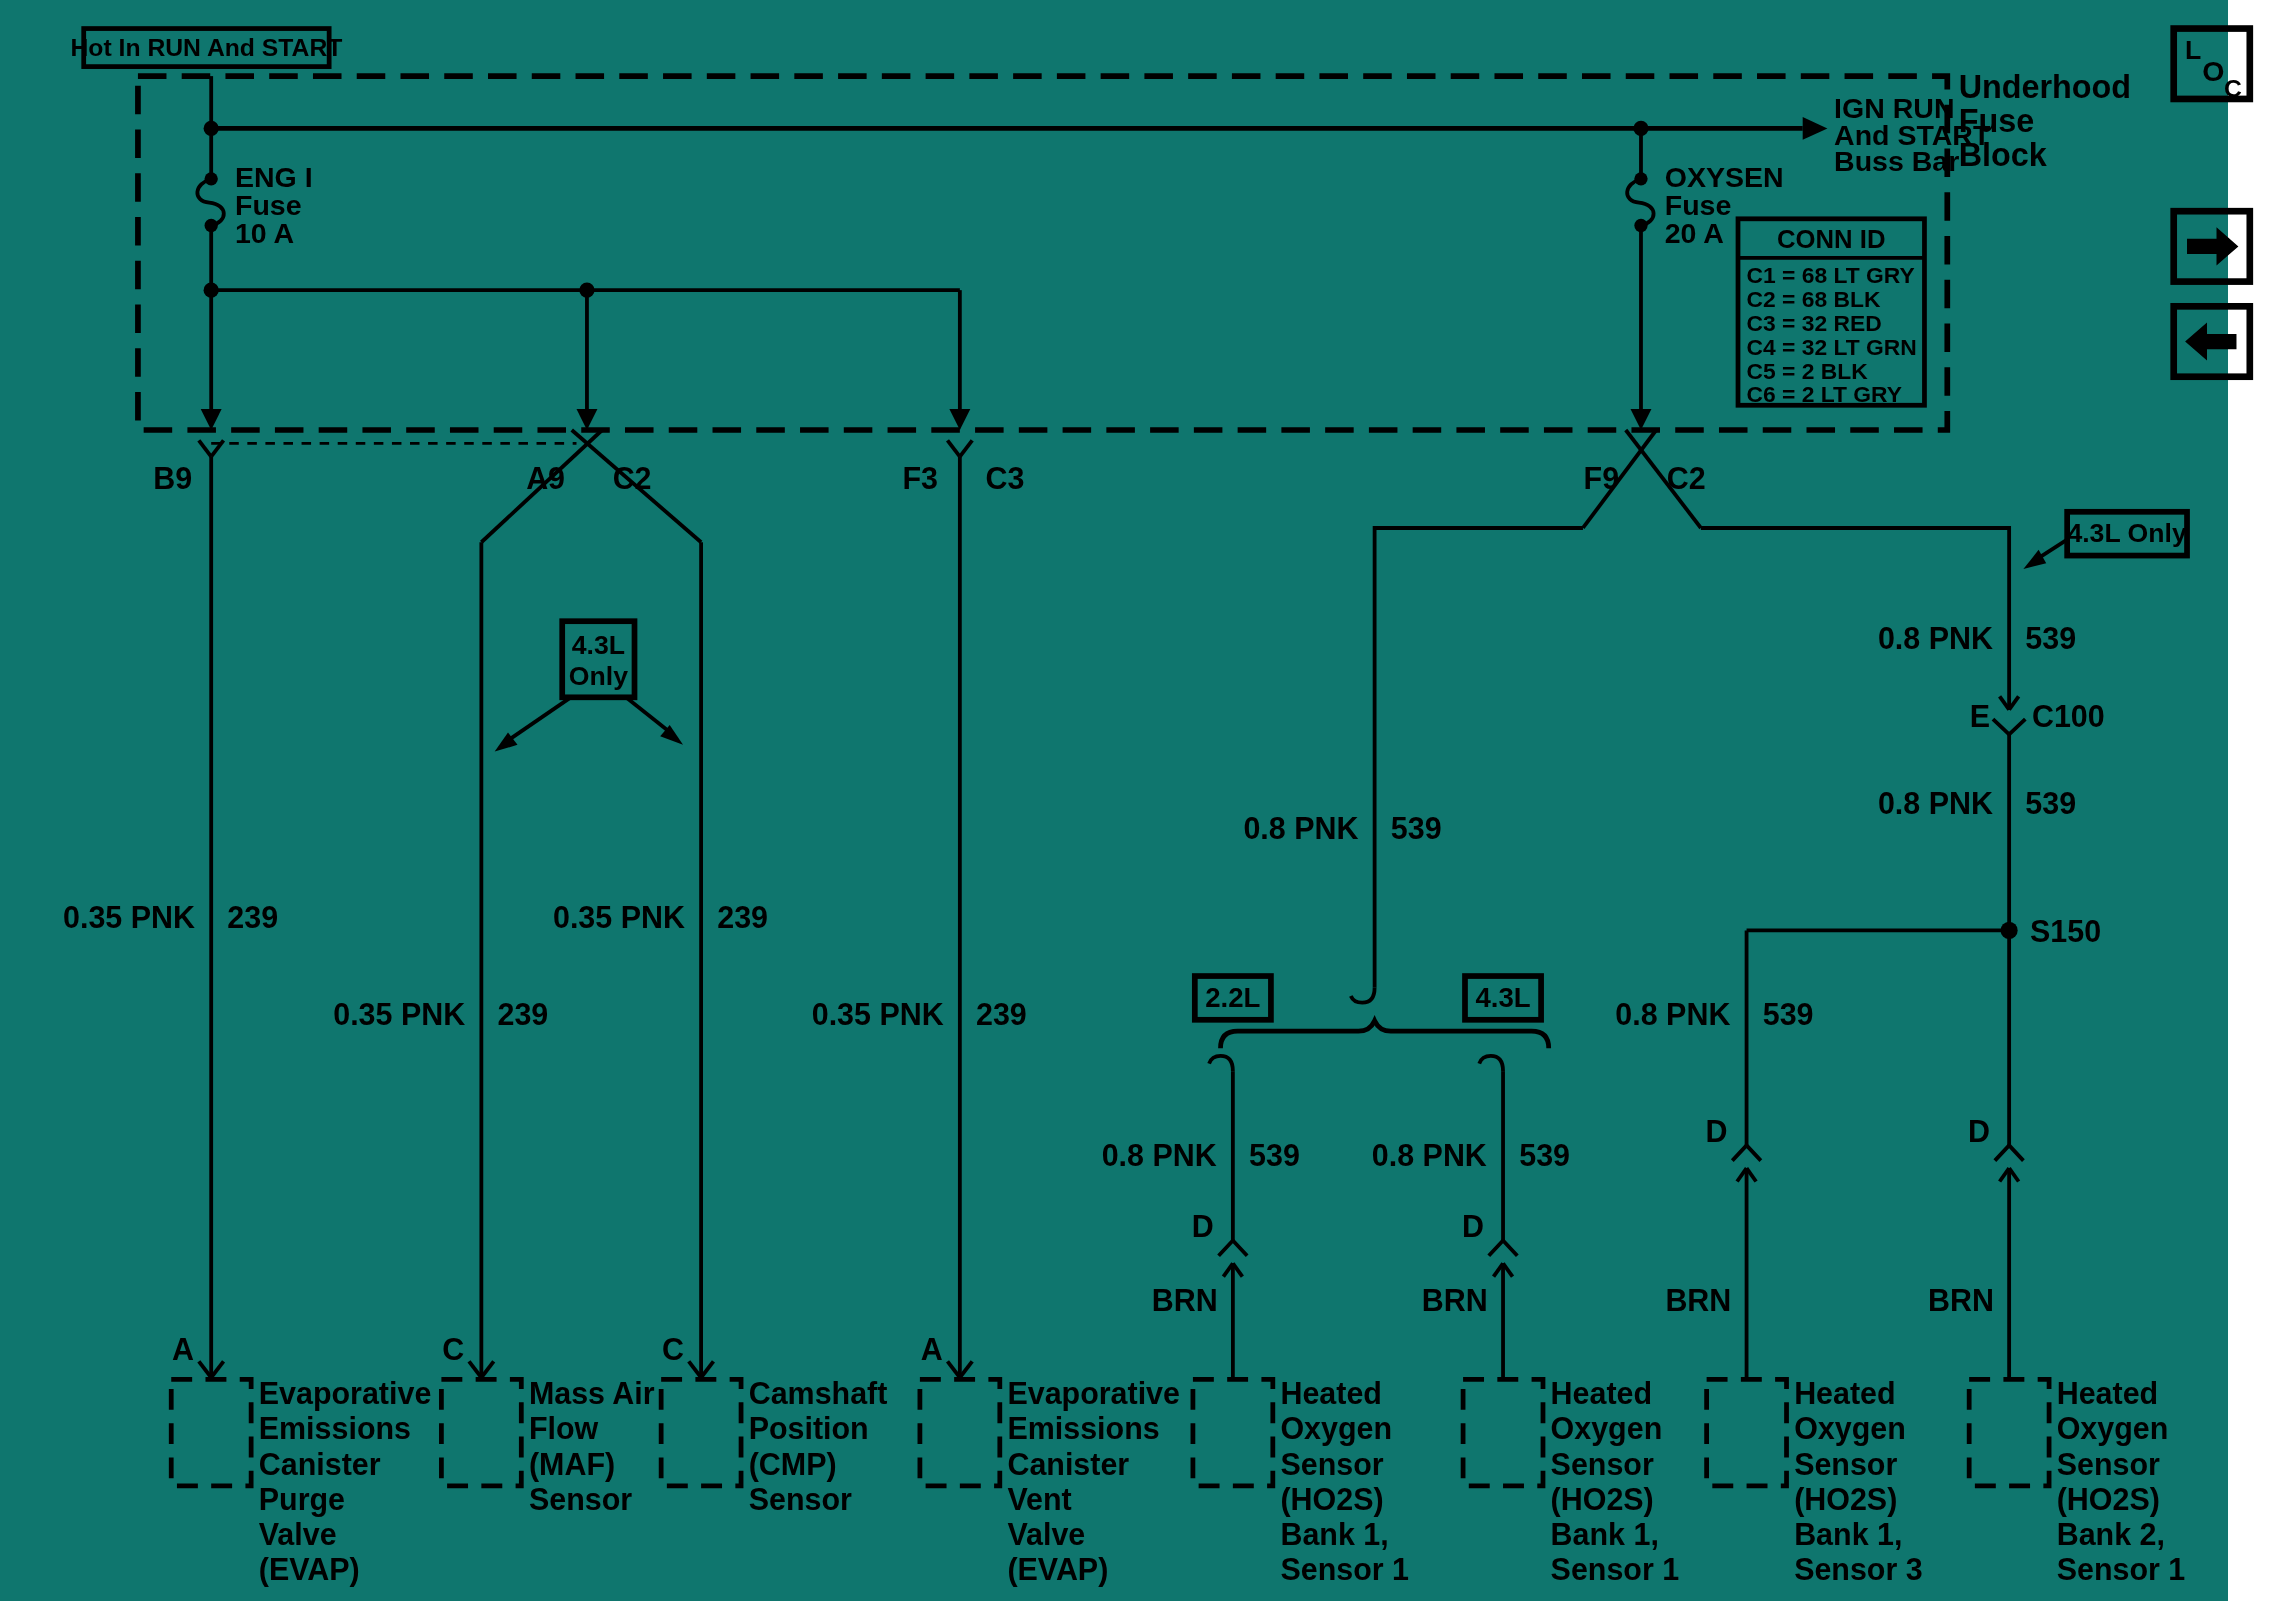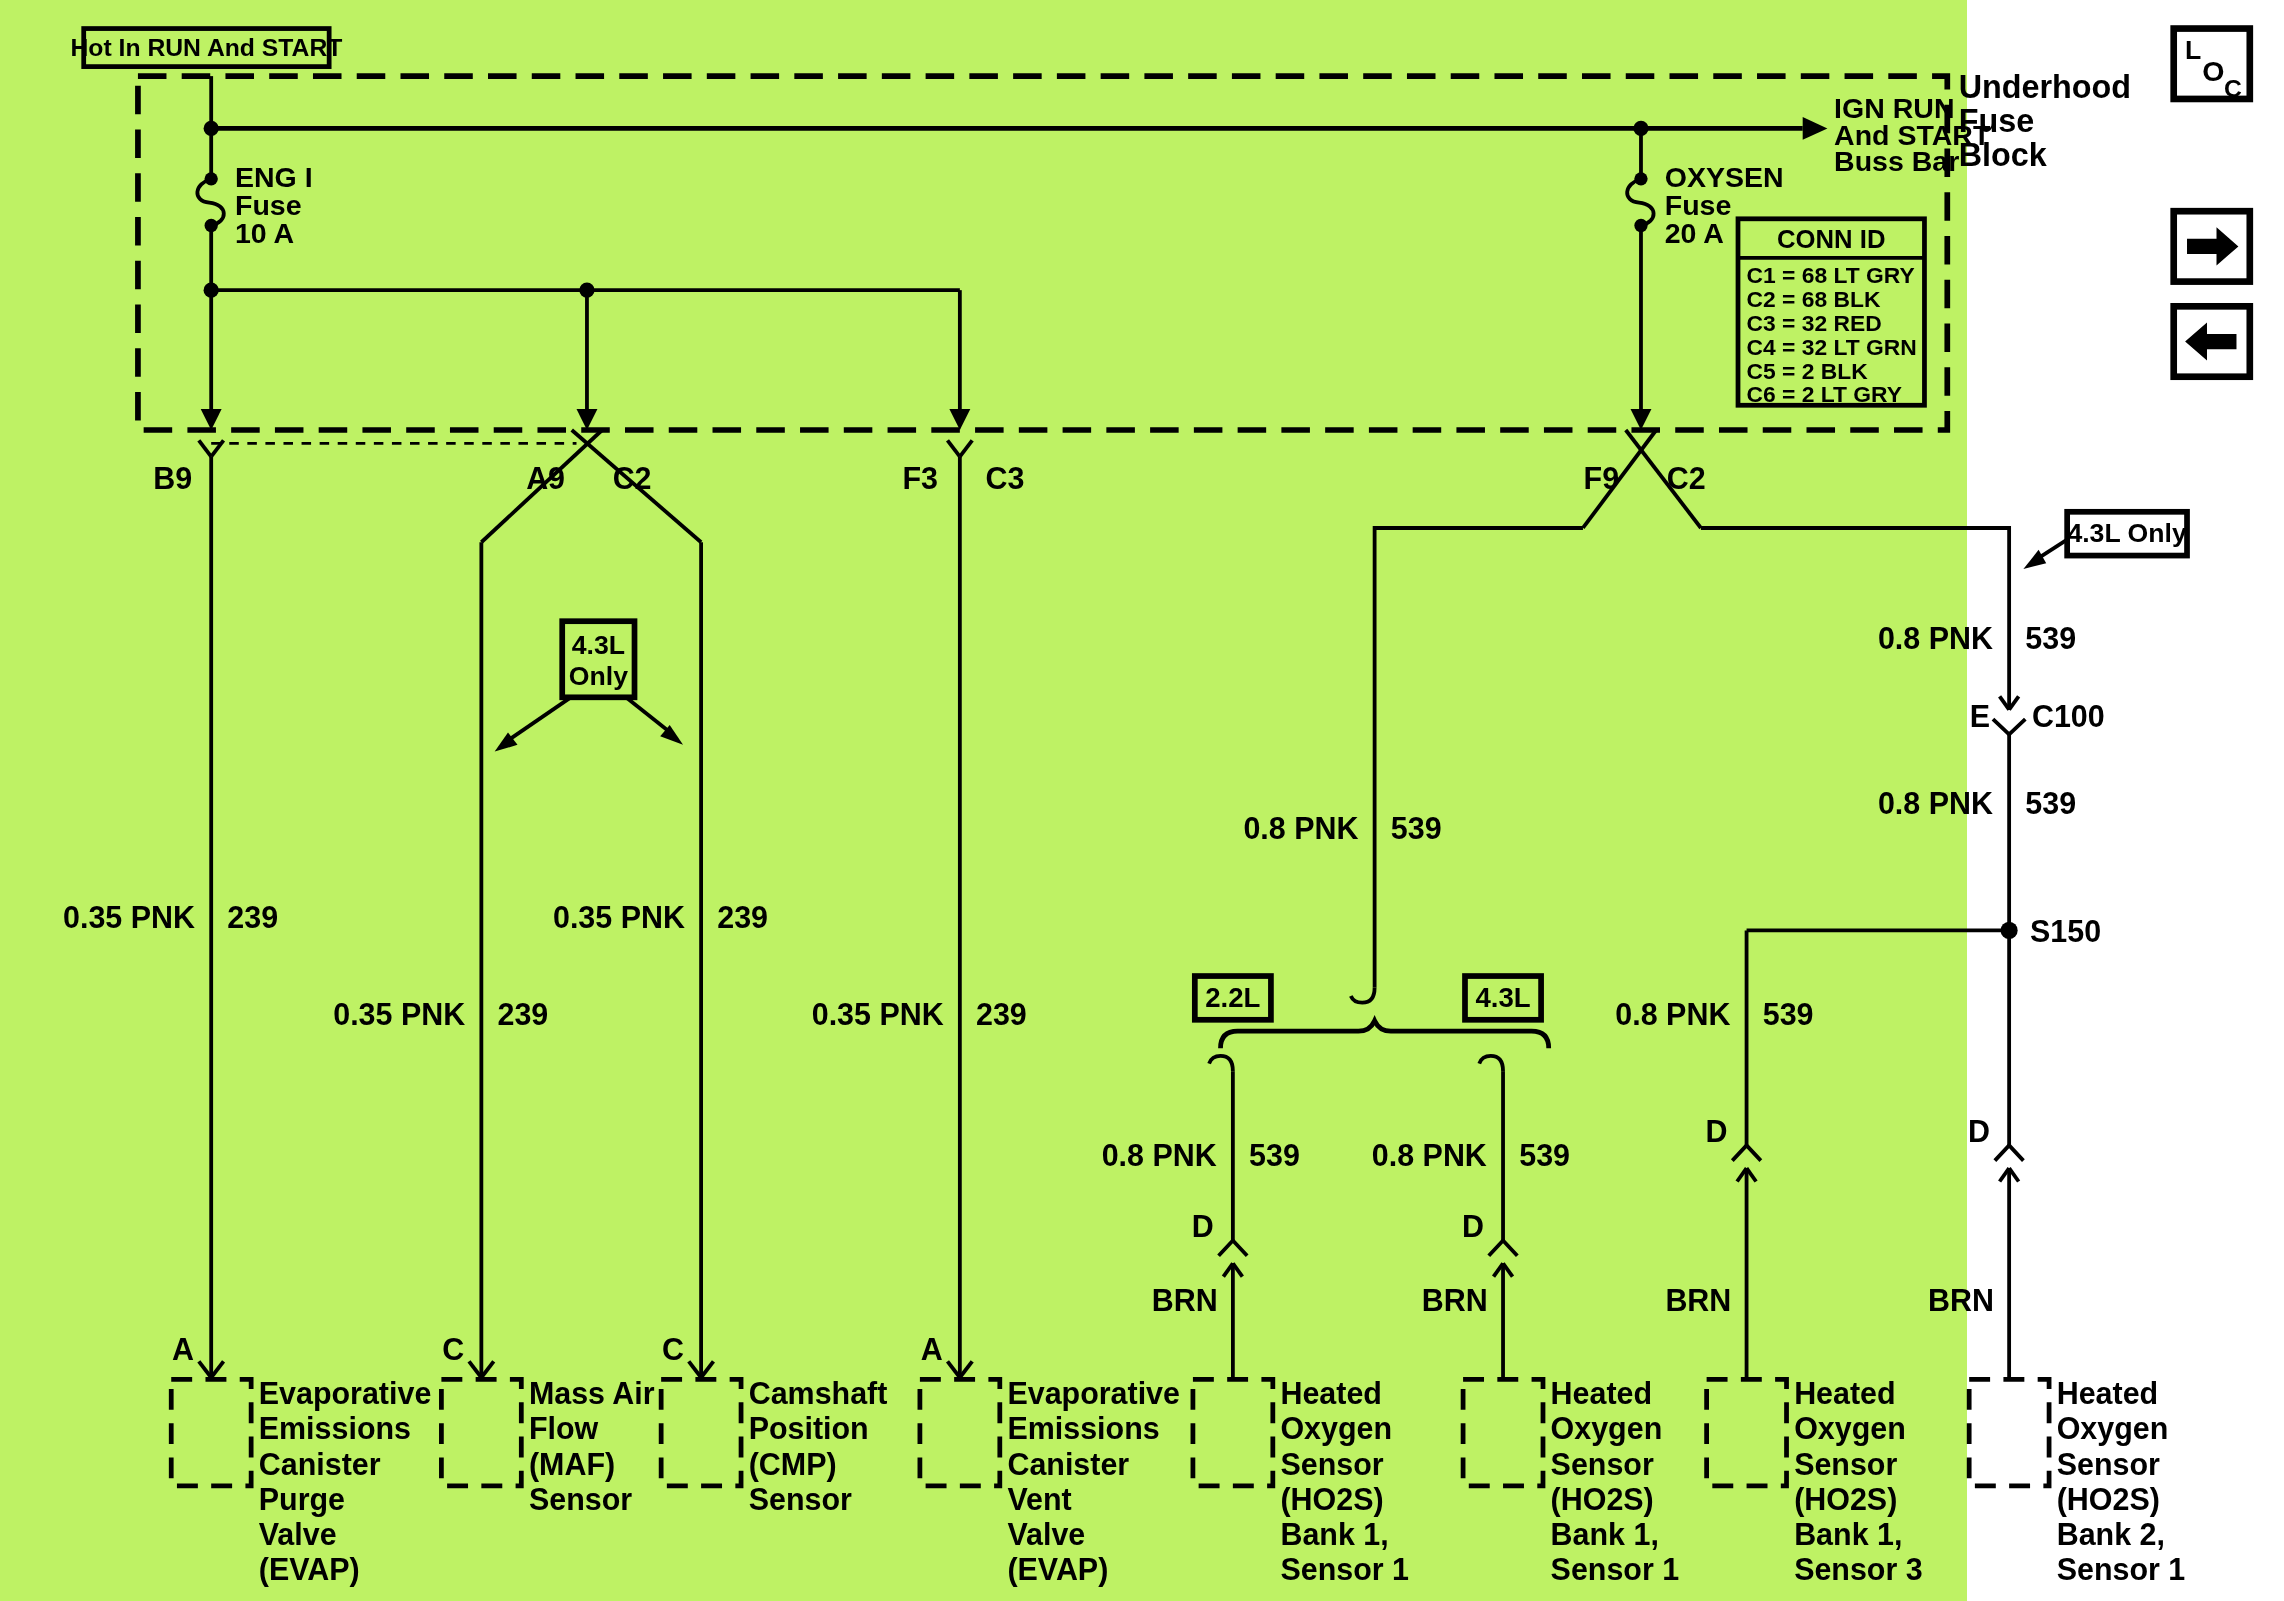--- a/index.html
+++ b/index.html
@@ -1,16 +1,16 @@
 <!DOCTYPE html>
 <html style="font-size:15px"><head>
 <meta charset="utf-8">
 <style>
   html,body{margin:0;padding:0;background:#fff;}
-  #stage{position:relative;width:1967px;height:1602px;background:#bef264;}
+  #stage{position:relative;width:2228px;height:1602px;background:#0f766e;}
   svg{display:block;}
   .t{font-family:"Liberation Sans","DejaVu Sans",sans-serif;font-weight:700;fill:#000;}
   .w{stroke:#000;stroke-width:4;fill:none;}
   .w5{stroke:#000;stroke-width:5;fill:none;}
   .w7{stroke:#000;stroke-width:7;fill:none;}
   .thin-dash{stroke:#000;stroke-width:3;fill:none;stroke-dasharray:10 9;}
   .block-dash{stroke:#000;stroke-width:6;fill:none;stroke-dasharray:30 16;}
   .comp-dash{stroke:#000;stroke-width:5;fill:none;stroke-dasharray:22 14;}
   .solid-box{stroke:#000;fill:none;}
   .ah{fill:#000;stroke:none;}

